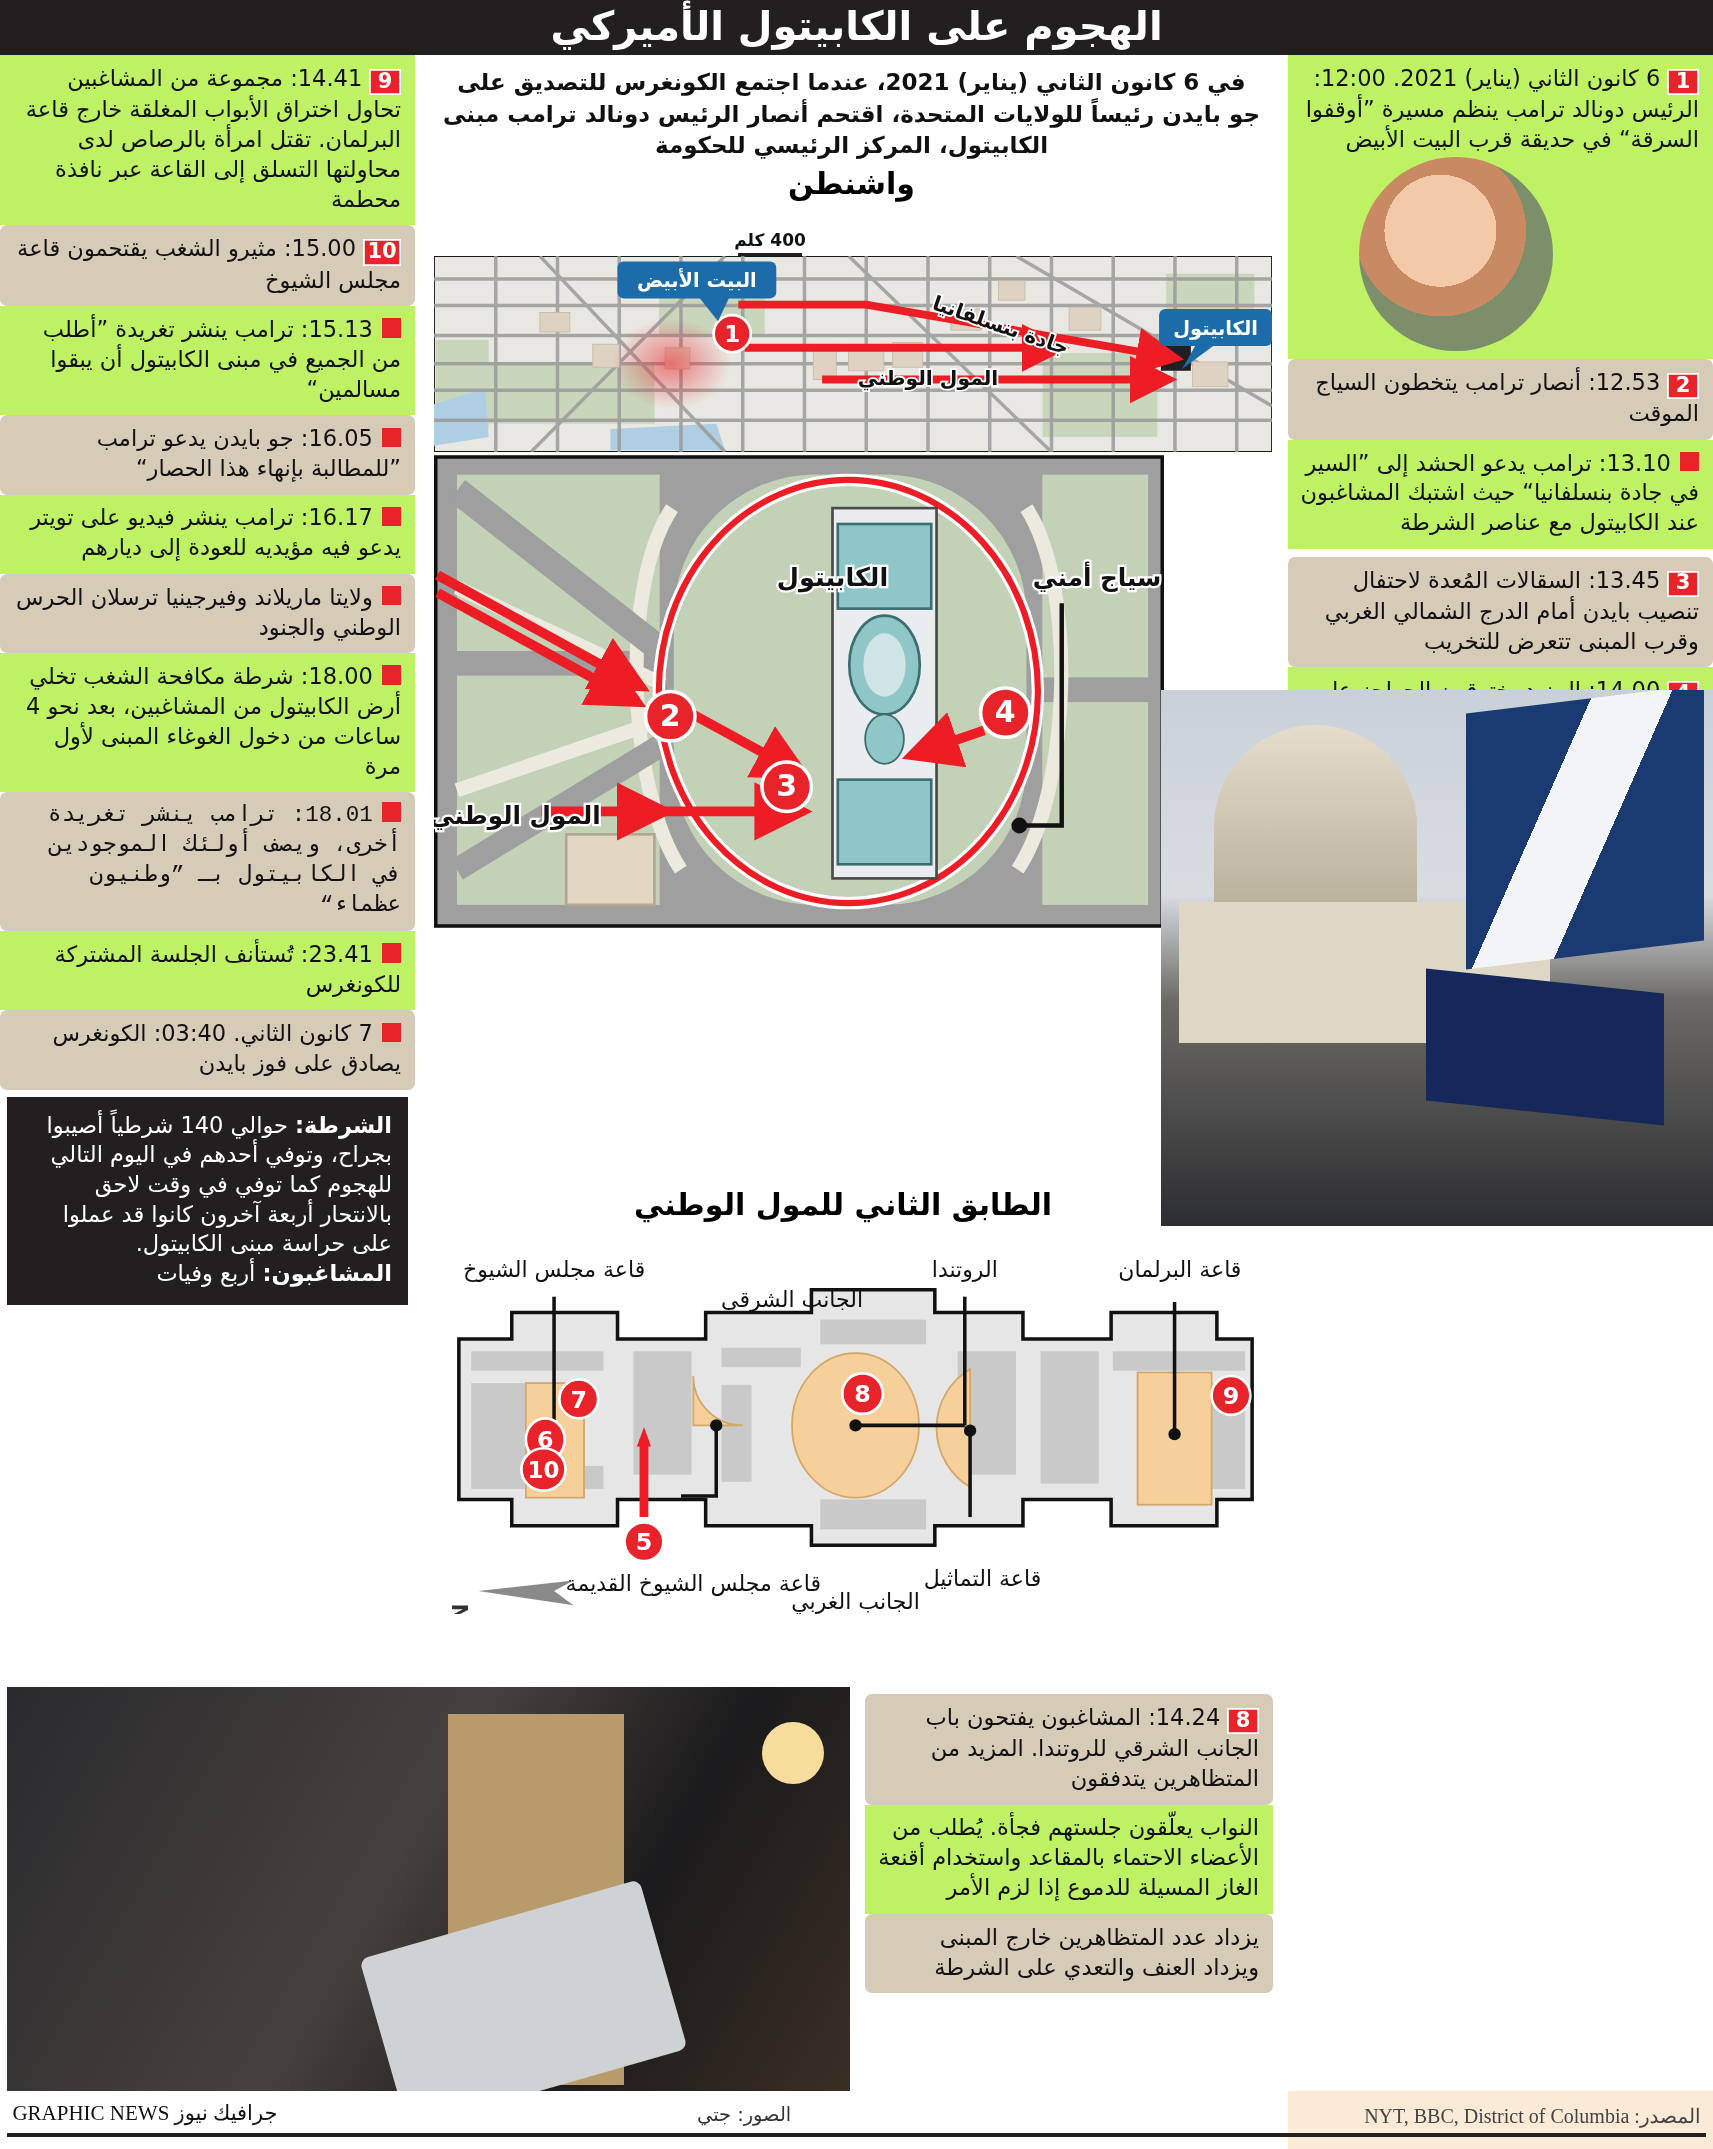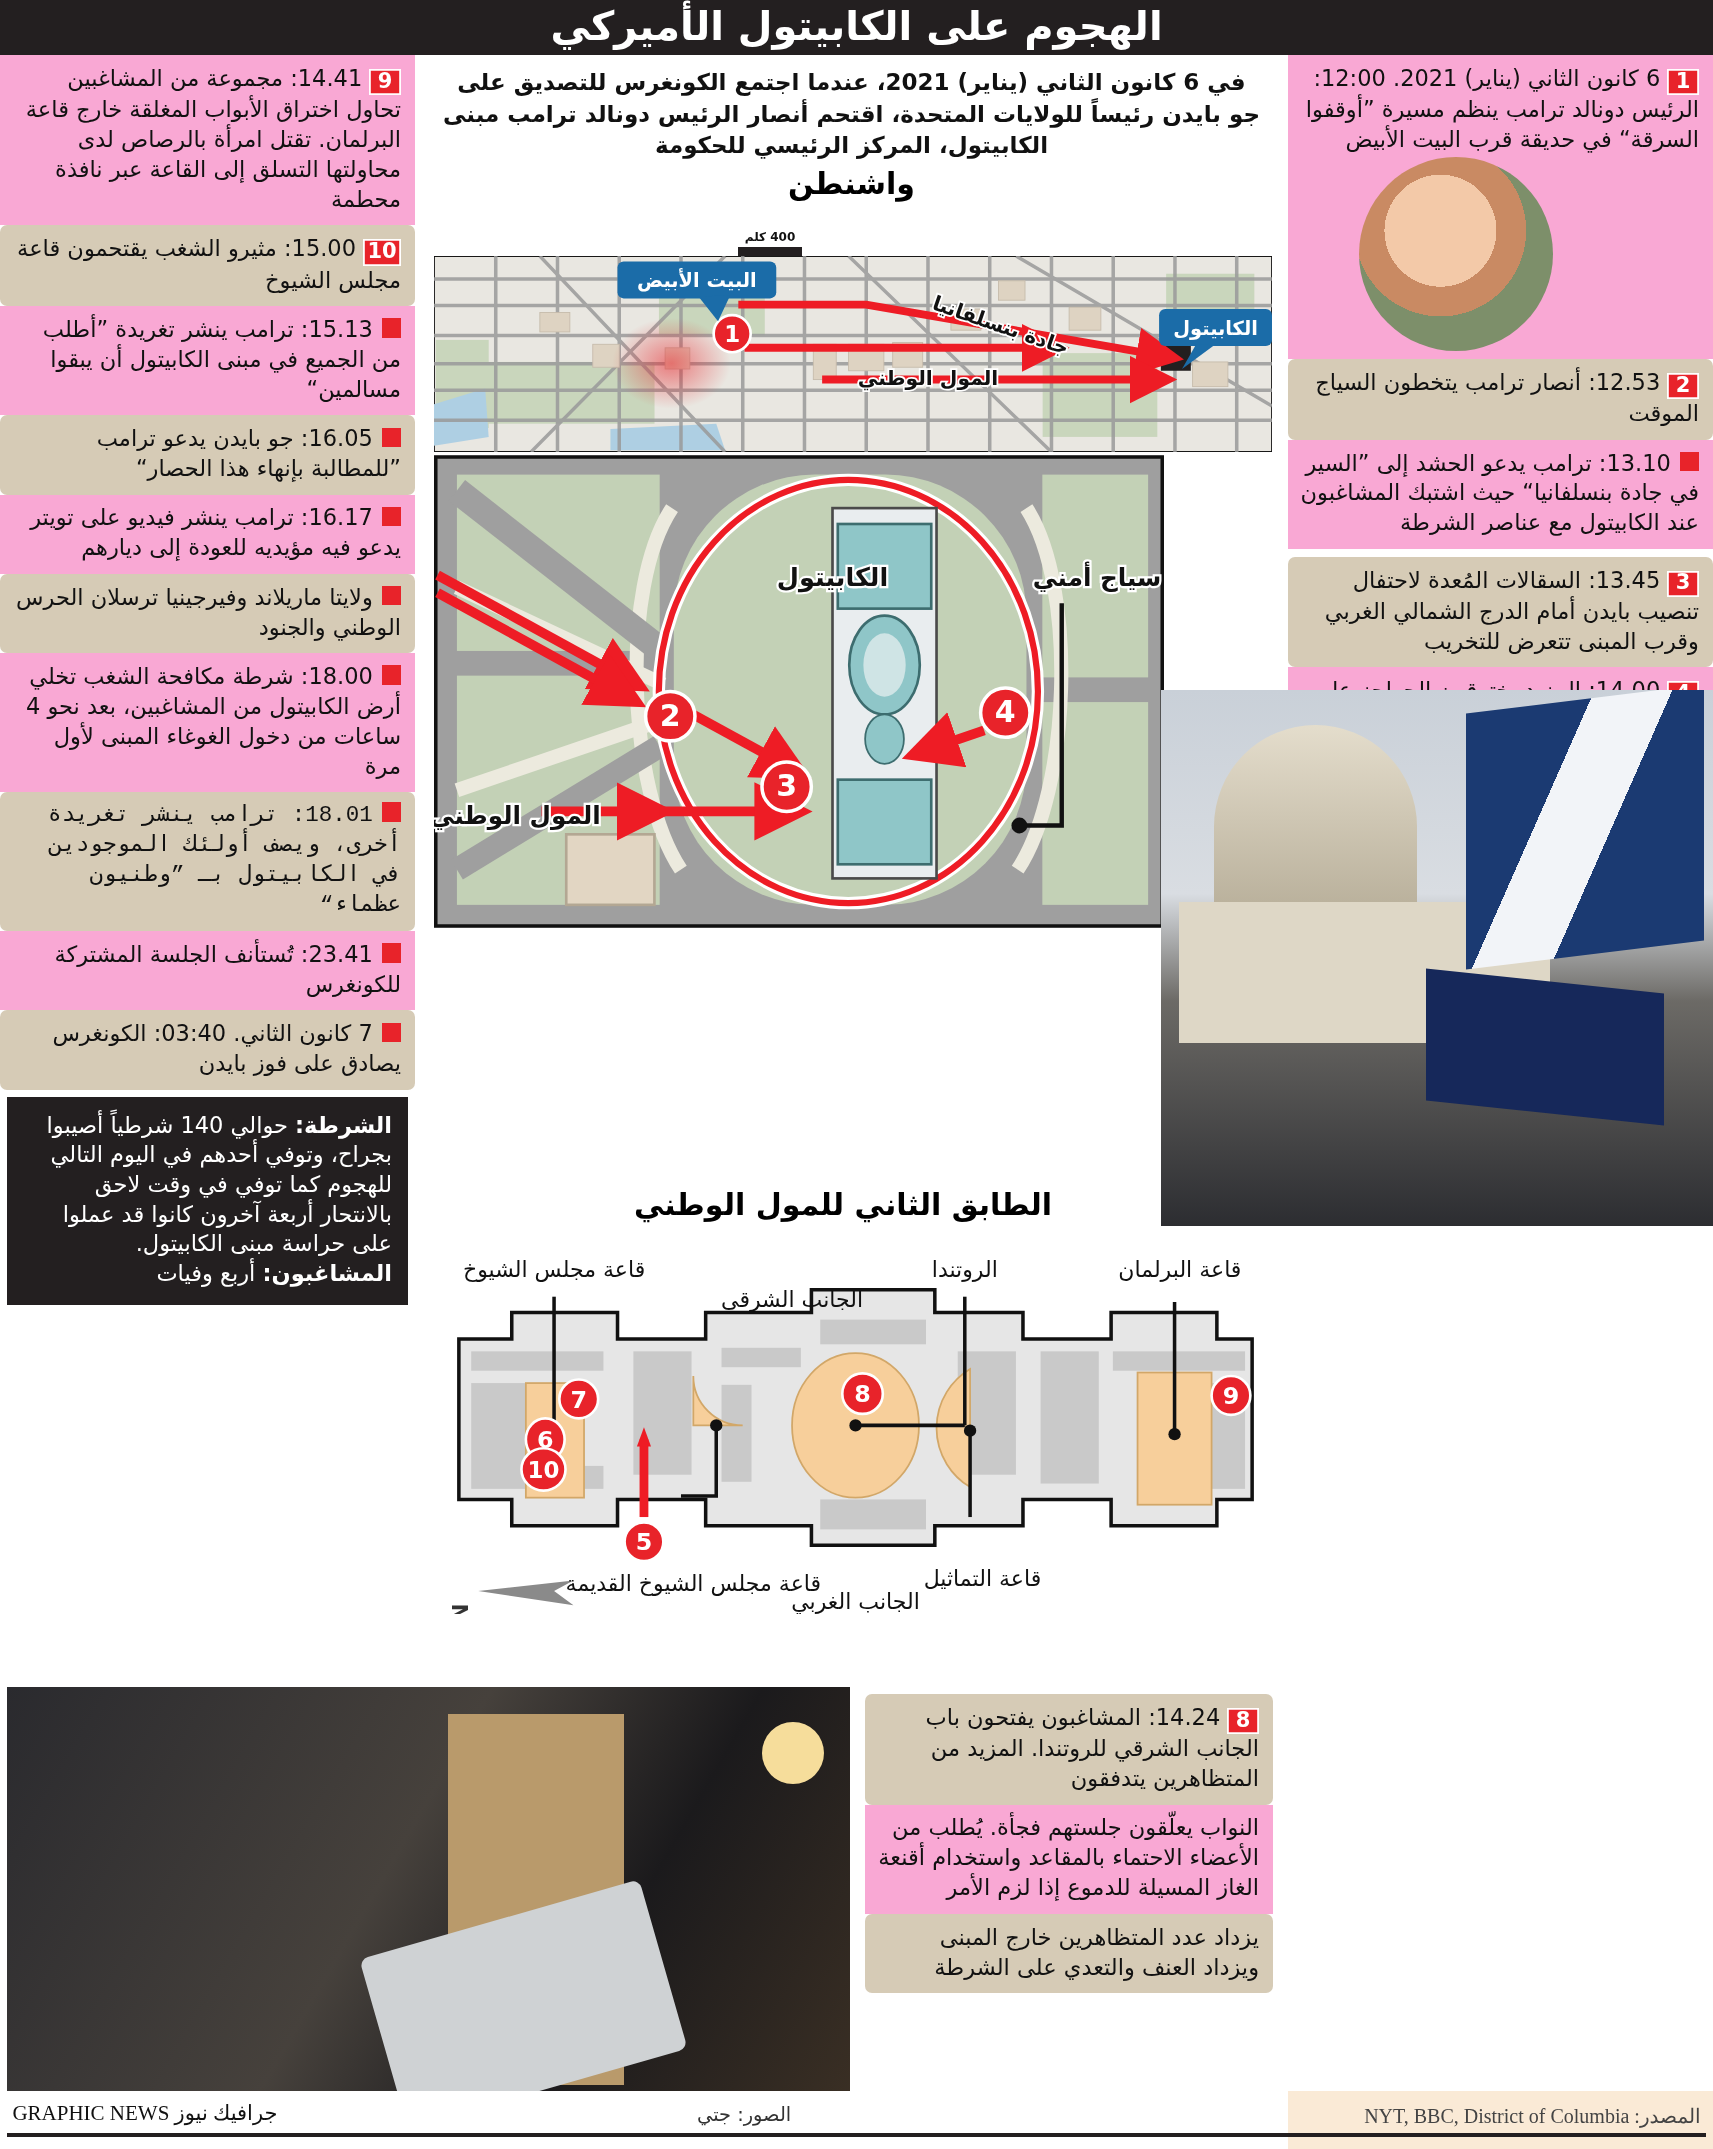--- a/index.html
+++ b/index.html
@@ -7,21 +7,21 @@
        font-family:"DejaVu Sans","Liberation Sans",sans-serif;}
 
   
   .header{position:absolute;left:0;top:0;width:1713px;height:55px;background:#231f20;}
   .header-title{position:absolute;left:0;top:-5.3px;width:1713px;height:62px;line-height:62px;
        text-align:center;color:#fff;font-size:40px;font-weight:bold;letter-spacing:0.4px;}
 
   
   .tl{position:absolute;box-sizing:border-box;padding:8.8px 14px 10.6px 12.4px;
       font-size:22.5px;line-height:1.33;color:#111;text-align:right;direction:rtl;}
-  .beige{background:#f9a8d4;}
+  .beige{background:#bef264;}
   .taupe{background:#d6cbb6;border-radius:7px;}
   .badge{display:inline-block;background:#e8232a;color:#fff;font-weight:bold;
       font-size:21px;line-height:23px;min-width:23px;text-align:center;
       padding:0.9px 4.4px 2.6px 4.4px;margin-left:7px;vertical-align:-1.8px;
       box-shadow:0 0 0 1.8px #fff inset;}
   .sq{display:inline-block;width:19.4px;height:19.4px;background:#e8232a;
       margin-left:8.8px;vertical-align:-0.9px;}
   .b{font-weight:bold;}
 
   
@@ -30,21 +30,21 @@
   #center-col{position:absolute;left:415px;top:55px;width:873px;}
 
   .police-box{background:#231f20;color:#fff;margin:7px 7px 0 7px;
       padding:14px 16px 16px 14px;font-size:22.5px;line-height:1.32;text-align:right;}
 
   
   .intro{padding:12.4px 23px 3.5px 23px;font-size:23px;line-height:1.36;
       text-align:center;font-weight:bold;color:#111;direction:rtl;}
   .maptitle{font-size:30px;font-weight:bold;text-align:center;margin:1.8px 0 3.5px 0;}
   .scalebar{position:absolute;left:302px;top:175px;width:106px;text-align:center;
-      font-size:12px;font-weight:bold;color:#111;}
+      font-size:17px;font-weight:bold;color:#111;}
   .scalebar .bar{height:9.7px;background:#231f20;margin-top:2.6px;width:64px;margin-right:21px;}
   svg{display:block;}
   .callout{fill:#1b6ca8;}
   .callout-txt{fill:#fff;font-size:22px;font-weight:bold;}
 
   
   .photo{position:absolute;overflow:hidden;background:#5b6066;}
 
   
   .footer{position:absolute;left:0;bottom:0;width:1713px;height:58px;background:#fff;}

